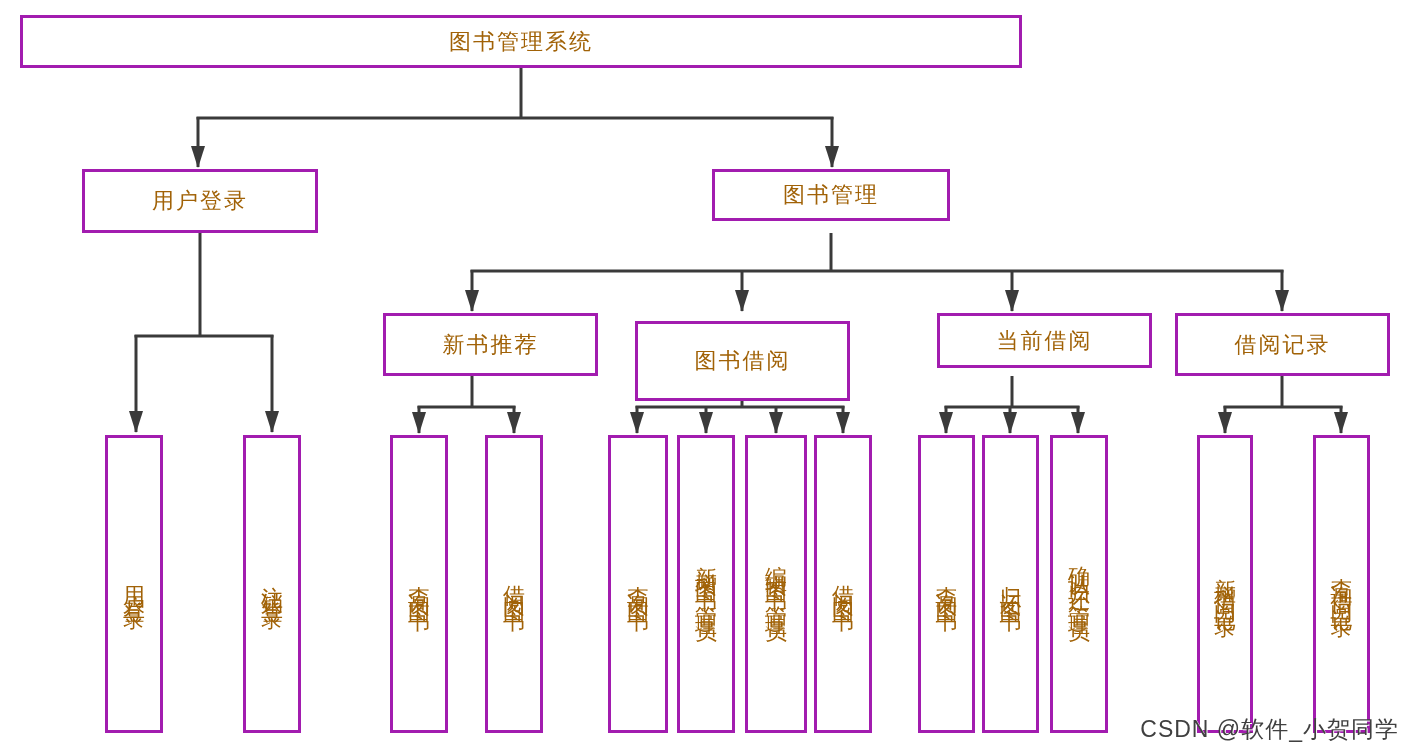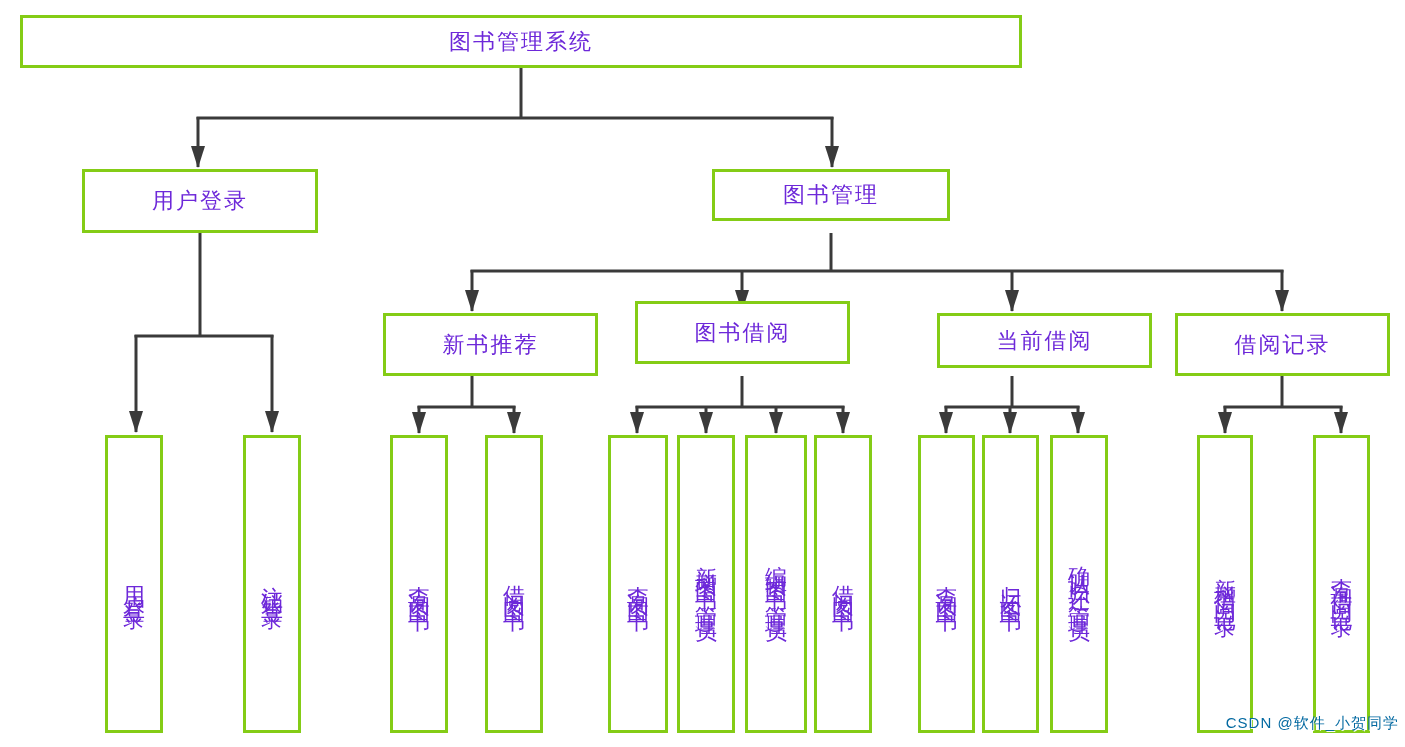--- a/index.html
+++ b/index.html
@@ -12,45 +12,45 @@
     overflow: hidden;
   }
   .connector-layer {
     position: absolute;
     left: 0; top: 0;
     width: 1405px; height: 747px;
   }
   .node {
     position: absolute;
     box-sizing: border-box;
-    border: 3px solid #84cc16;
+    border: 3px solid #a21caf;
     background: #ffffff;
-    color: #6d28d9;
+    color: #a16207;
     display: flex;
     align-items: center;
     justify-content: center;
   }
   .hbox {
     font-size: 22px;
     letter-spacing: 2px;
     white-space: nowrap;
   }
   .vbox span {
     writing-mode: vertical-rl;
     font-size: 22px;
     letter-spacing: 8px;
     line-height: 1;
     white-space: nowrap;
   }
   .watermark {
     position: absolute;
     right: 6px;
     top: 714px;
-    font-size: 15px;
-    color: #0369a1;
+    font-size: 23px;
+    color: #404040;
     letter-spacing: 1px;
     white-space: nowrap;
     text-shadow: 1px 1px 0 #ffffff;
   }
 </style>
 </head>
 <body>
 
 <div class="canvas">
 
@@ -103,21 +103,21 @@
       <line x1="1341" y1="406" x2="1341" y2="433" marker-end="url(#ah)"></line>
     </g>
   </svg>
 
   <div class="node hbox" style="left:20px; top:15px; width:1002px; height:53px;">图书管理系统</div>
 
   <div class="node hbox" style="left:82px; top:169px; width:236px; height:64px;">用户登录</div>
   <div class="node hbox" style="left:712px; top:169px; width:238px; height:52px;">图书管理</div>
 
   <div class="node hbox" style="left:365px; top:313px; width:215px; height:63px;margin-left:18px;">新书推荐</div>
-  <div class="node hbox" style="left:635px; top:301px; width:215px; height:63px;">图书借阅</div>
+  <div class="node hbox" style="left:635px; top:321px; width:215px; height:80px;">图书借阅</div>
   <div class="node hbox" style="left:937px; top:313px; width:215px; height:55px;">当前借阅</div>
   <div class="node hbox" style="left:1175px; top:313px; width:215px; height:63px;">借阅记录</div>
 
   <div class="node vbox" style="left:105px; top:435px; width:58px; height:298px;">
     <span>用户登录</span>
     </div>
   <div class="node vbox" style="left:243px; top:435px; width:58px; height:298px;">
     <span>注销登录</span>
     </div>
 

